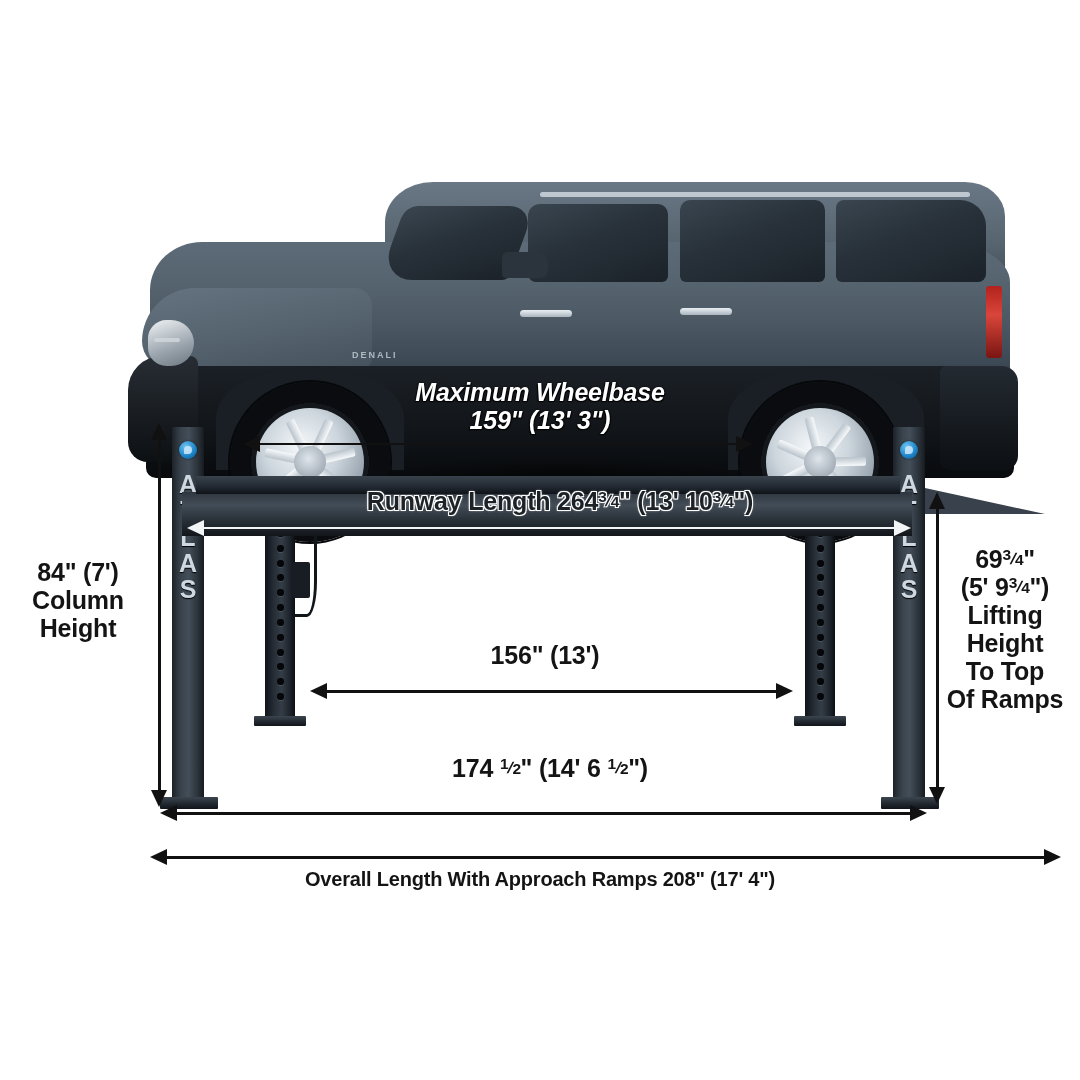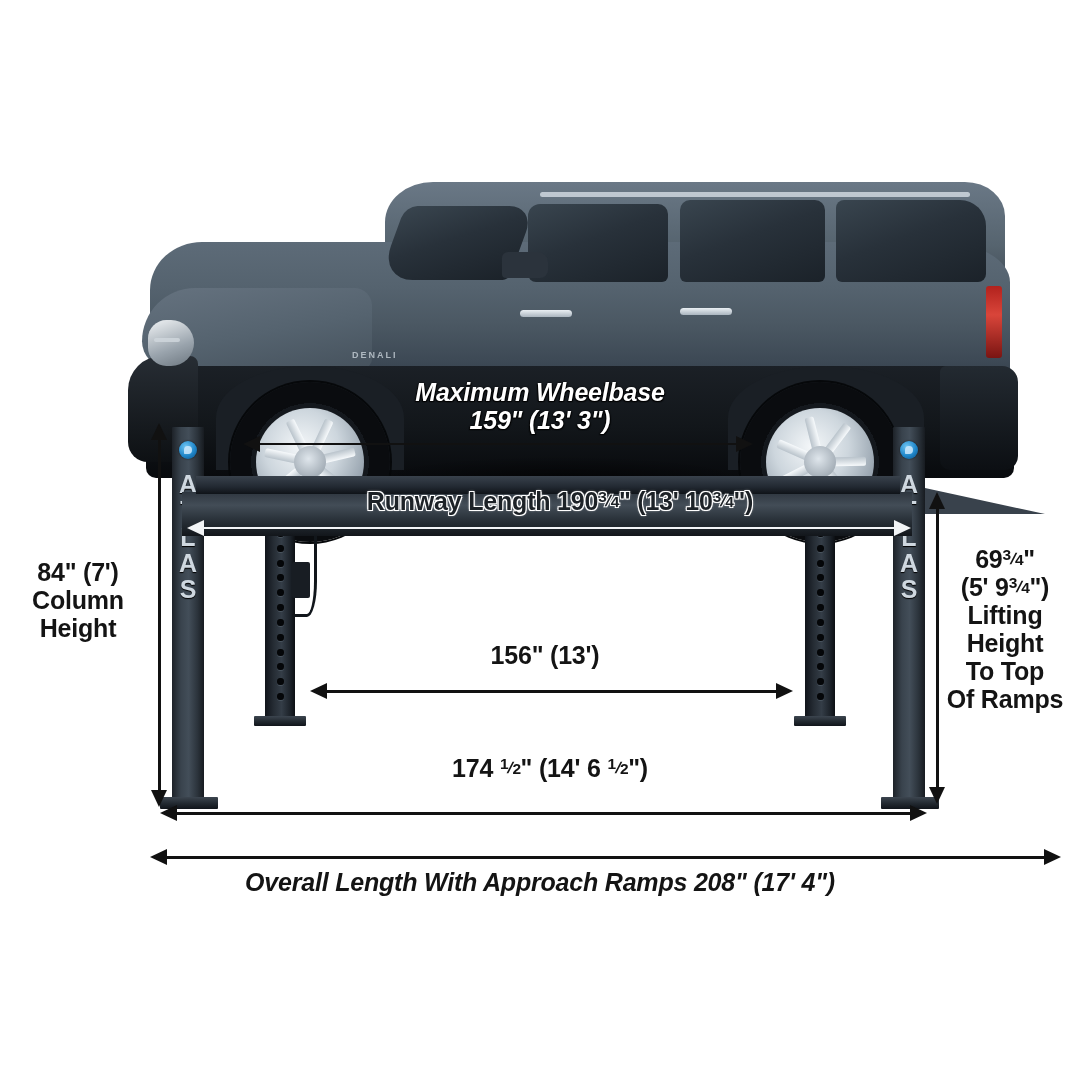--- a/index.html
+++ b/index.html
@@ -316,21 +316,21 @@
   <div class="arrow arr-r" style="left:736px;top:436px;"></div>
   <div class="dimlabel white" style="left:340px;top:378px;width:400px;font-size:25px;font-style:italic;">
     <span class="l1">Maximum Wheelbase</span>
     <span class="l1">159" (13' 3")</span>
   </div>
 
   <div class="hline thin whiteline" style="left:196px;top:527px;width:700px;"></div>
   <div class="arrow arr-l w" style="left:187px;top:520px;"></div>
   <div class="arrow arr-r w" style="left:894px;top:520px;"></div>
   <div class="dimlabel outline" style="left:300px;top:487px;width:520px;font-size:25px;">
-    <span>Runway Length 190</span><span class="frac"><sup>3</sup><span class="sl">/</span><sub>4</sub></span><span>" (13' 10</span><span class="frac"><sup>3</sup><span class="sl">/</span><sub>4</sub></span><span>")</span>
+    <span>Runway Length 264</span><span class="frac"><sup>3</sup><span class="sl">/</span><sub>4</sub></span><span>" (13' 10</span><span class="frac"><sup>3</sup><span class="sl">/</span><sub>4</sub></span><span>")</span>
   </div>
 
   <div class="vline" style="left:158px;top:434px;height:362px;"></div>
   <div class="arrow arr-u" style="left:151px;top:423px;"></div>
   <div class="arrow arr-d" style="left:151px;top:790px;"></div>
   <div class="dimlabel" style="left:8px;top:558px;width:140px;font-size:25px;">
     <span class="l1">84" (7')</span>
     <span class="l1">Column</span>
     <span class="l1">Height</span>
   </div>
@@ -357,17 +357,17 @@
   <div class="hline" style="left:172px;top:812px;width:740px;"></div>
   <div class="arrow arr-l" style="left:160px;top:805px;"></div>
   <div class="arrow arr-r" style="left:910px;top:805px;"></div>
   <div class="dimlabel" style="left:255px;top:754px;width:590px;font-size:25px;">
     <span class="l1"><span>174</span>&nbsp;<span class="frac"><sup>1</sup><span class="sl">/</span><sub>2</sub></span><span>" (14' 6</span>&nbsp;<span class="frac"><sup>1</sup><span class="sl">/</span><sub>2</sub></span><span>")</span></span>
   </div>
 
   <div class="hline" style="left:162px;top:856px;width:884px;"></div>
   <div class="arrow arr-l" style="left:150px;top:849px;"></div>
   <div class="arrow arr-r" style="left:1044px;top:849px;"></div>
-  <div class="dimlabel" style="left:195px;top:868px;width:690px;font-size:25px;font-style:italic;">
+  <div class="dimlabel" style="left:195px;top:868px;width:690px;font-size:20px;">
     <span class="l1">Overall Length With Approach Ramps 208" (17' 4")</span>
   </div>
 
 </div>
 
 </body></html>

